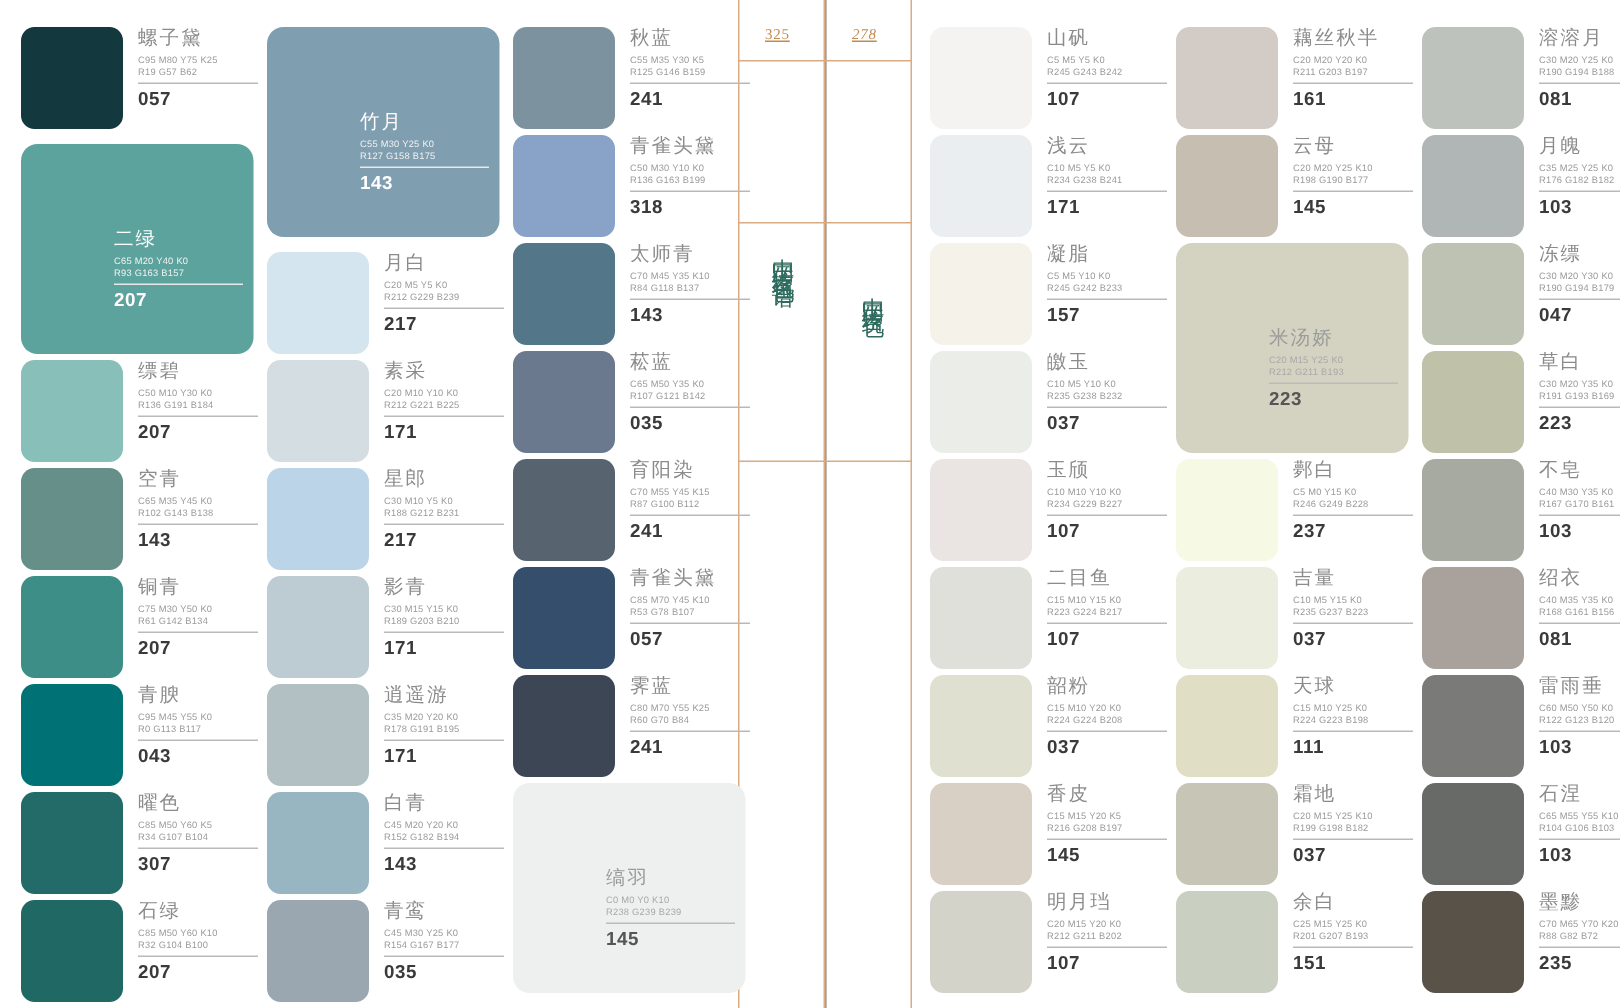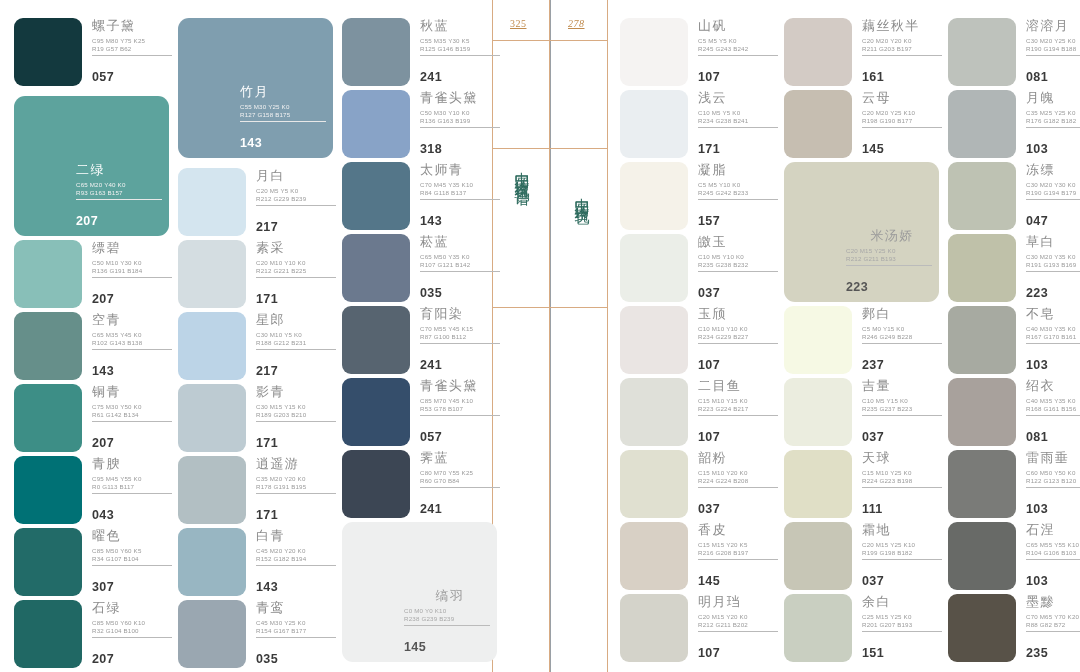--- a/index.html
+++ b/index.html
@@ -26,33 +26,33 @@
   }
   .ccmyk, .crgb {
     font-size:6.2px; line-height:7.6px; color:#9a9a9a;
     letter-spacing:.18px; white-space:nowrap;
     font-family:"Liberation Sans", sans-serif;
   }
   .ccmyk { margin-top:4px; }
   .rule { height:1px; background:#b9b9b9; margin-top:3px; width:80px; }
   .cnum {
     font-size:12.5px; line-height:14px; font-weight:bold; color:#3a3a3a;
-    margin-top:14px; letter-spacing:.4px;
+    margin-top:3px; letter-spacing:.4px;
   }
 
   
   .card.big .chip { width:155px; height:140px; border-radius:11px; }
-  .card.big .meta { left:62px; top:66px; width:92px; }
+  .card.big .meta { left:62px; top:56px; width:92px; }
   .card.big .cname { color:#ffffff; }
   .card.big .ccmyk, .card.big .crgb { color:#f2f2f2; }
   .card.big .rule { background:#e8e8e8; width:86px; }
   .card.big .cnum { color:#ffffff; }
 
   
-  .card.big.onlight .cname { color:#9b9b9b;text-align:center; }
+  .card.big.onlight .cname { color:#9b9b9b; }
   .card.big.onlight .ccmyk, .card.big.onlight .crgb { color:#a8a8a8; }
   .card.big.onlight .rule { background:#bbb; }
   .card.big.onlight .cnum { color:#555; }
 
   
   #gutter { position:absolute; top:0; height:672px; }
   .colpanel {
     position:absolute; top:0; height:672px;
     border-left:1px solid #d8ab82; border-right:1px solid #d8ab82;
     background:#fff;

